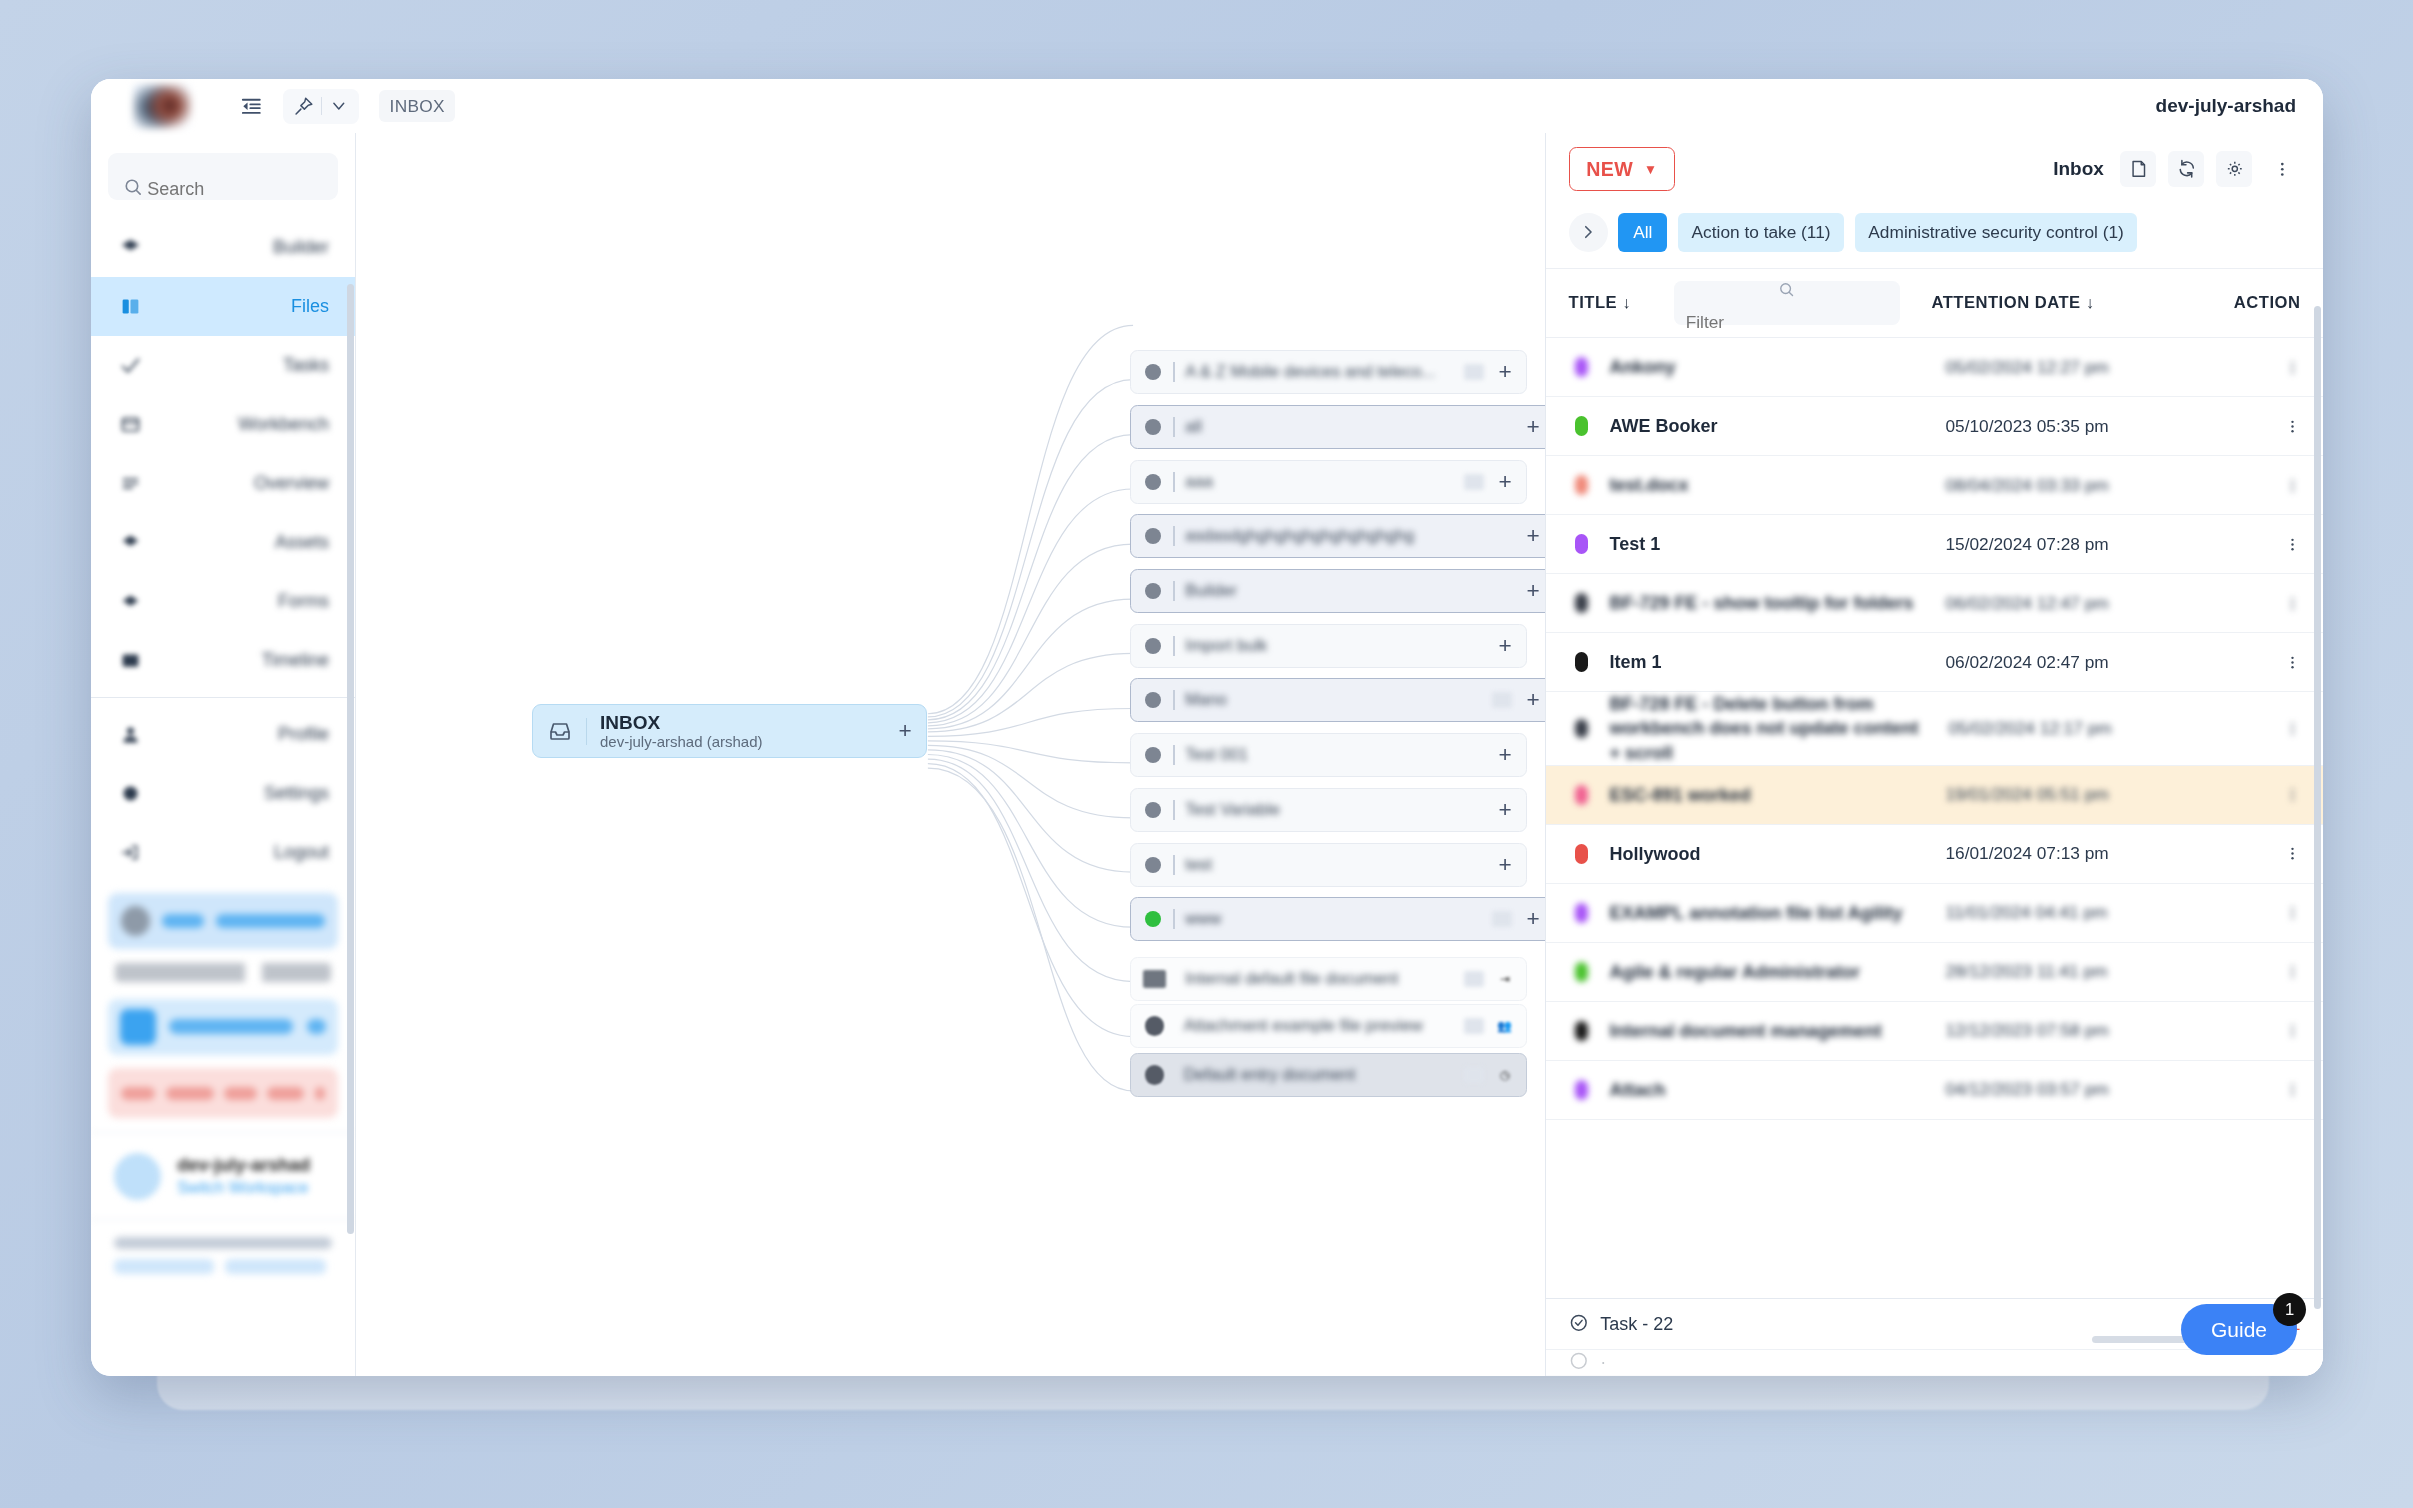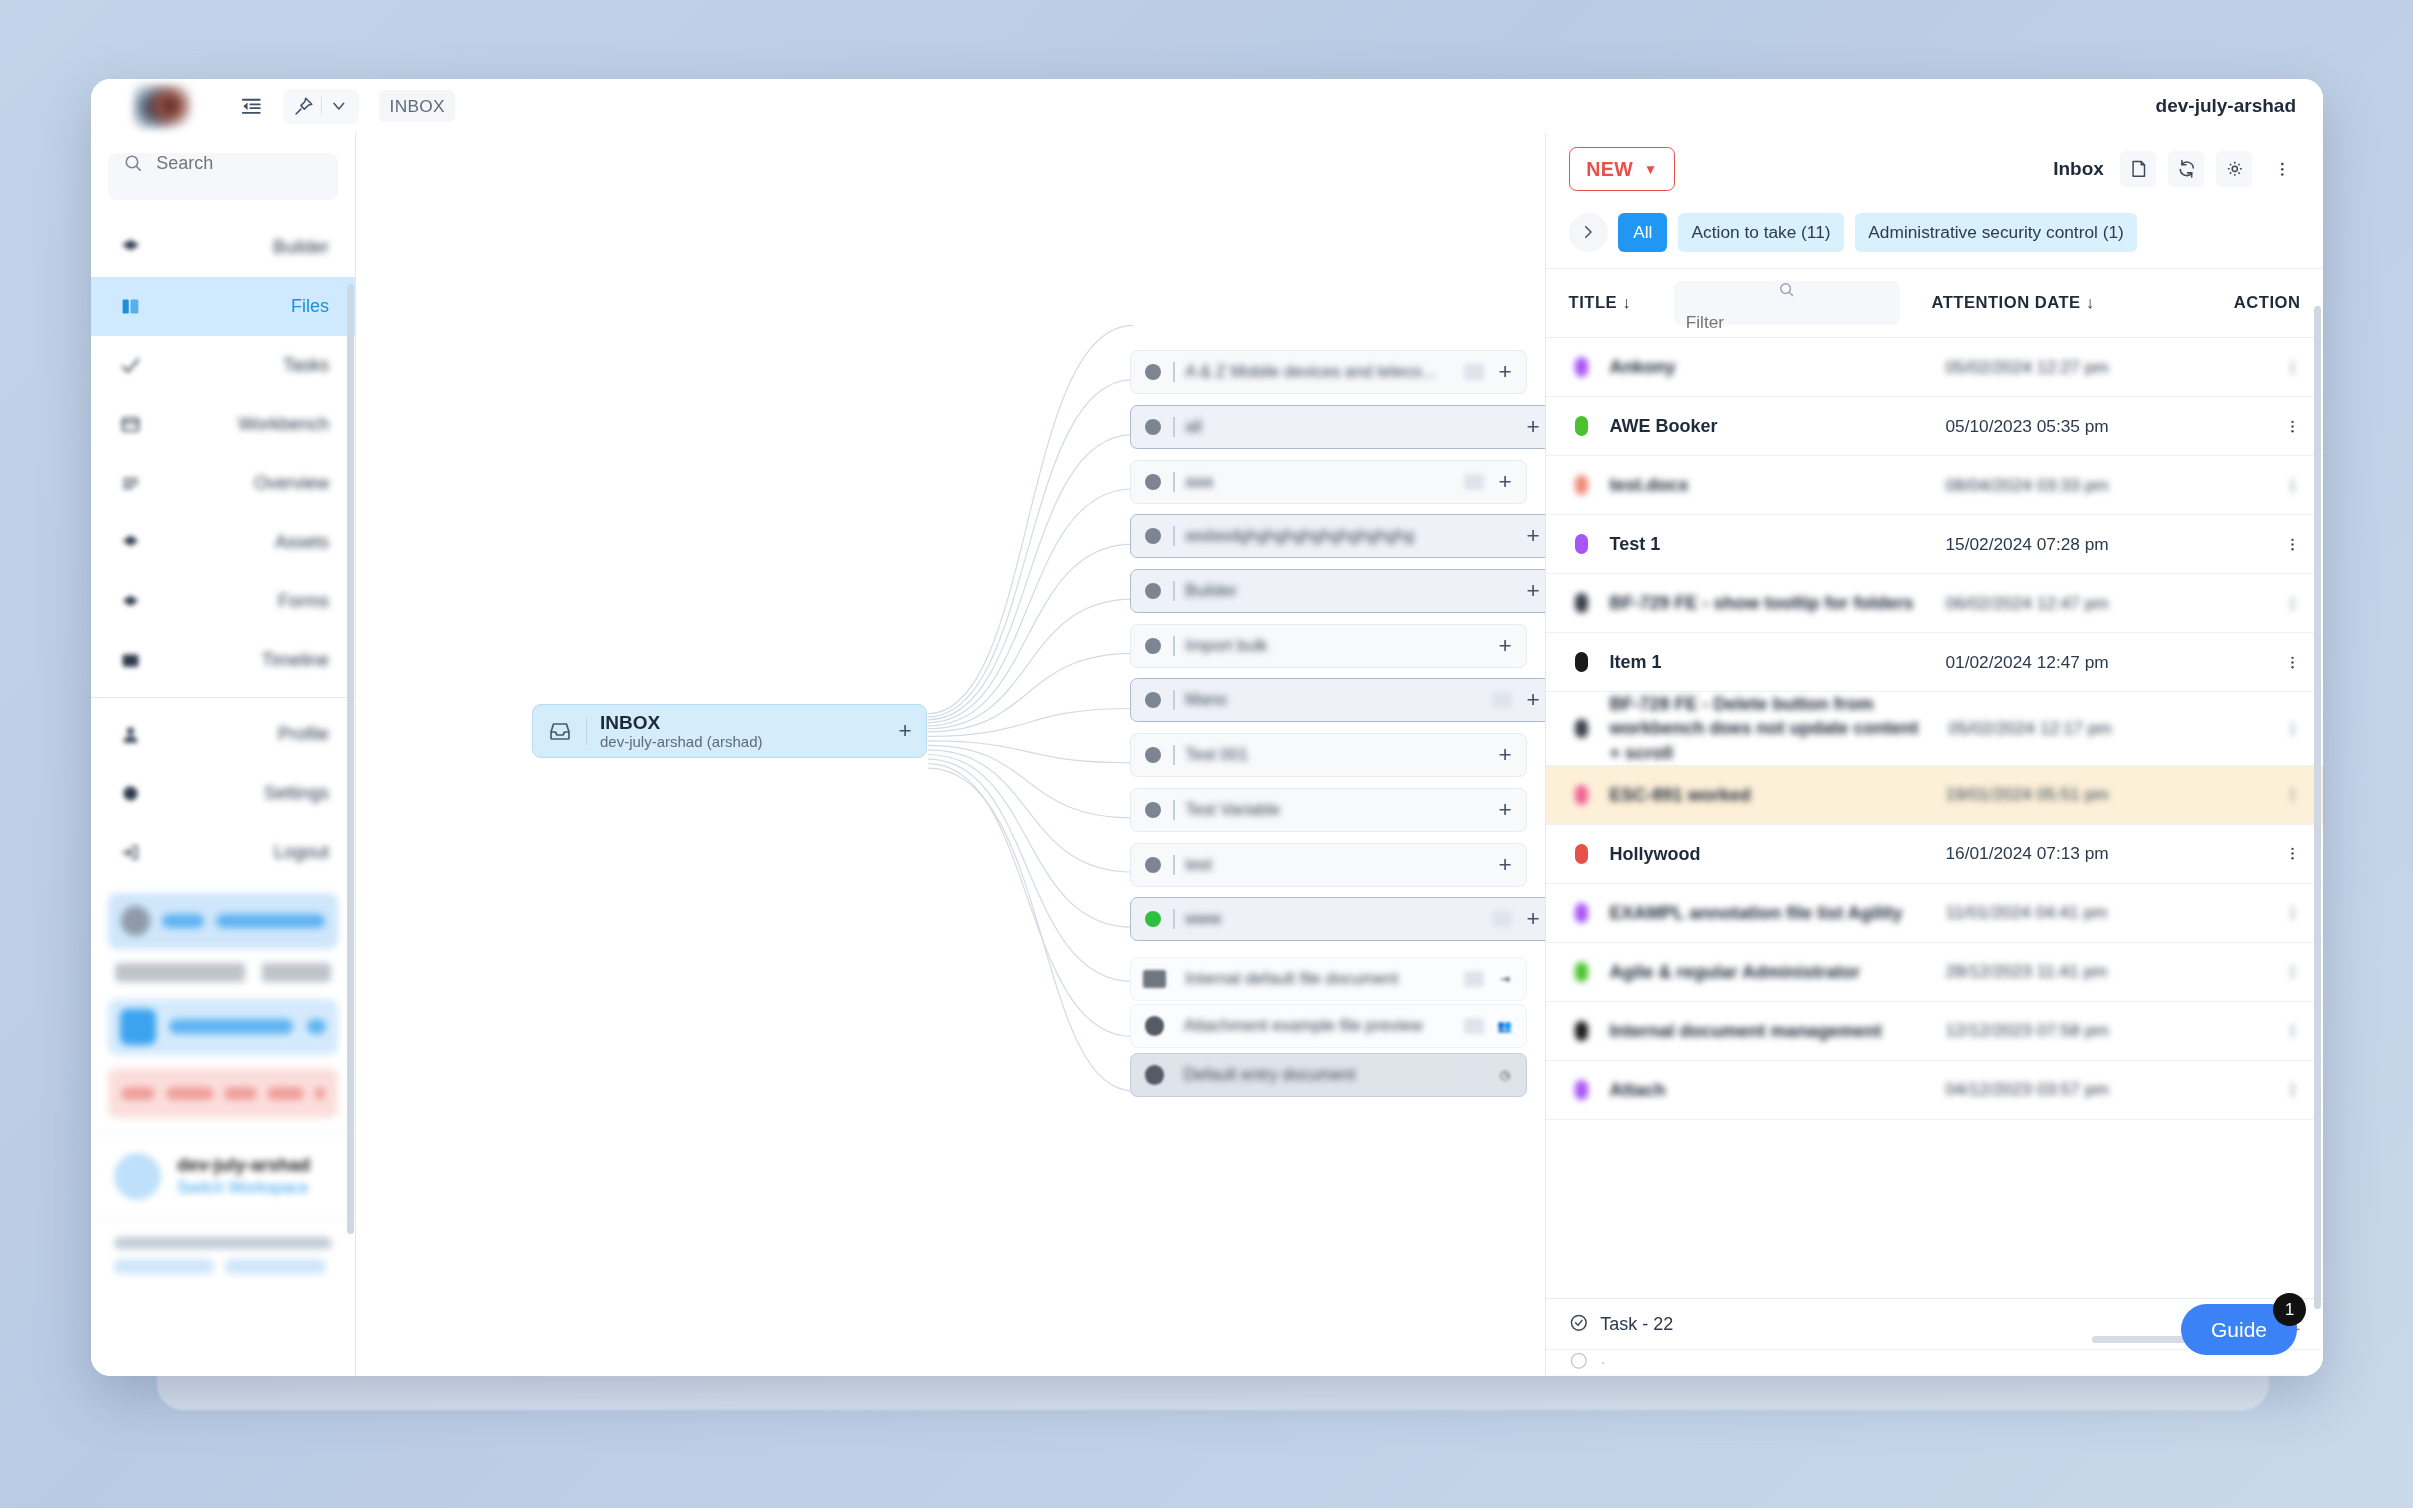--- a/index.html
+++ b/index.html
@@ -65,21 +65,21 @@
   #body { flex: 1; display: flex; min-height: 0; position: relative; }
 
   
   #sidebar {
     width: 265px; min-width: 265px; background: #fff;
     border-right: 0.8px solid #e4e9f0; display: flex; flex-direction: column;
     position: relative;
   }
   #search-box {
     margin: 19.6px 16.6px 12px 16.6px; height: 47px; border-radius: 9px;
-    background: #f5f7fa; display: flex; align-items: flex-start; padding: 0 15px; gap: 14px;
+    background: #f5f7fa; display: flex; align-items: flex-end; padding: 0 15px; gap: 5px;
   }
   #search-box input {
     border: 0; background: transparent; outline: none; font-size: 18px;
     color: #7d8696; font-family: inherit; width: 100%;
   }
   #nav-primary { padding-top: 6px; }
   .nav-item {
     height: 59px; display: flex; align-items: center; gap: 16.6px;
     padding: 0 26px; color: #2c3a4d; font-size: 18px; justify-content: space-between;
   }
@@ -707,21 +707,21 @@
                 <circle cx="12" cy="12" r="1.9"></circle>
                 <circle cx="12" cy="19.5" r="1.9"></circle>
               </svg>
             </span>
           </div>
           <div class="trow">
             <span class="ri">
               <span class="dot-ico" style="background:#1a1a1a"></span>
             </span>
             <span class="rt" style="max-width: 324px;">Item 1</span>
-            <span class="rd">01/02/2024 12:47 pm</span>
+            <span class="rd">06/02/2024 02:47 pm</span>
             <span class="ra">
               <svg width="15" height="15" viewBox="0 0 24 24" fill="currentColor">
                 <circle cx="12" cy="4.5" r="1.9"></circle>
                 <circle cx="12" cy="12" r="1.9"></circle>
                 <circle cx="12" cy="19.5" r="1.9"></circle>
               </svg>
             </span>
           </div>
           <div class="trow blurred">
             <span class="ri">

